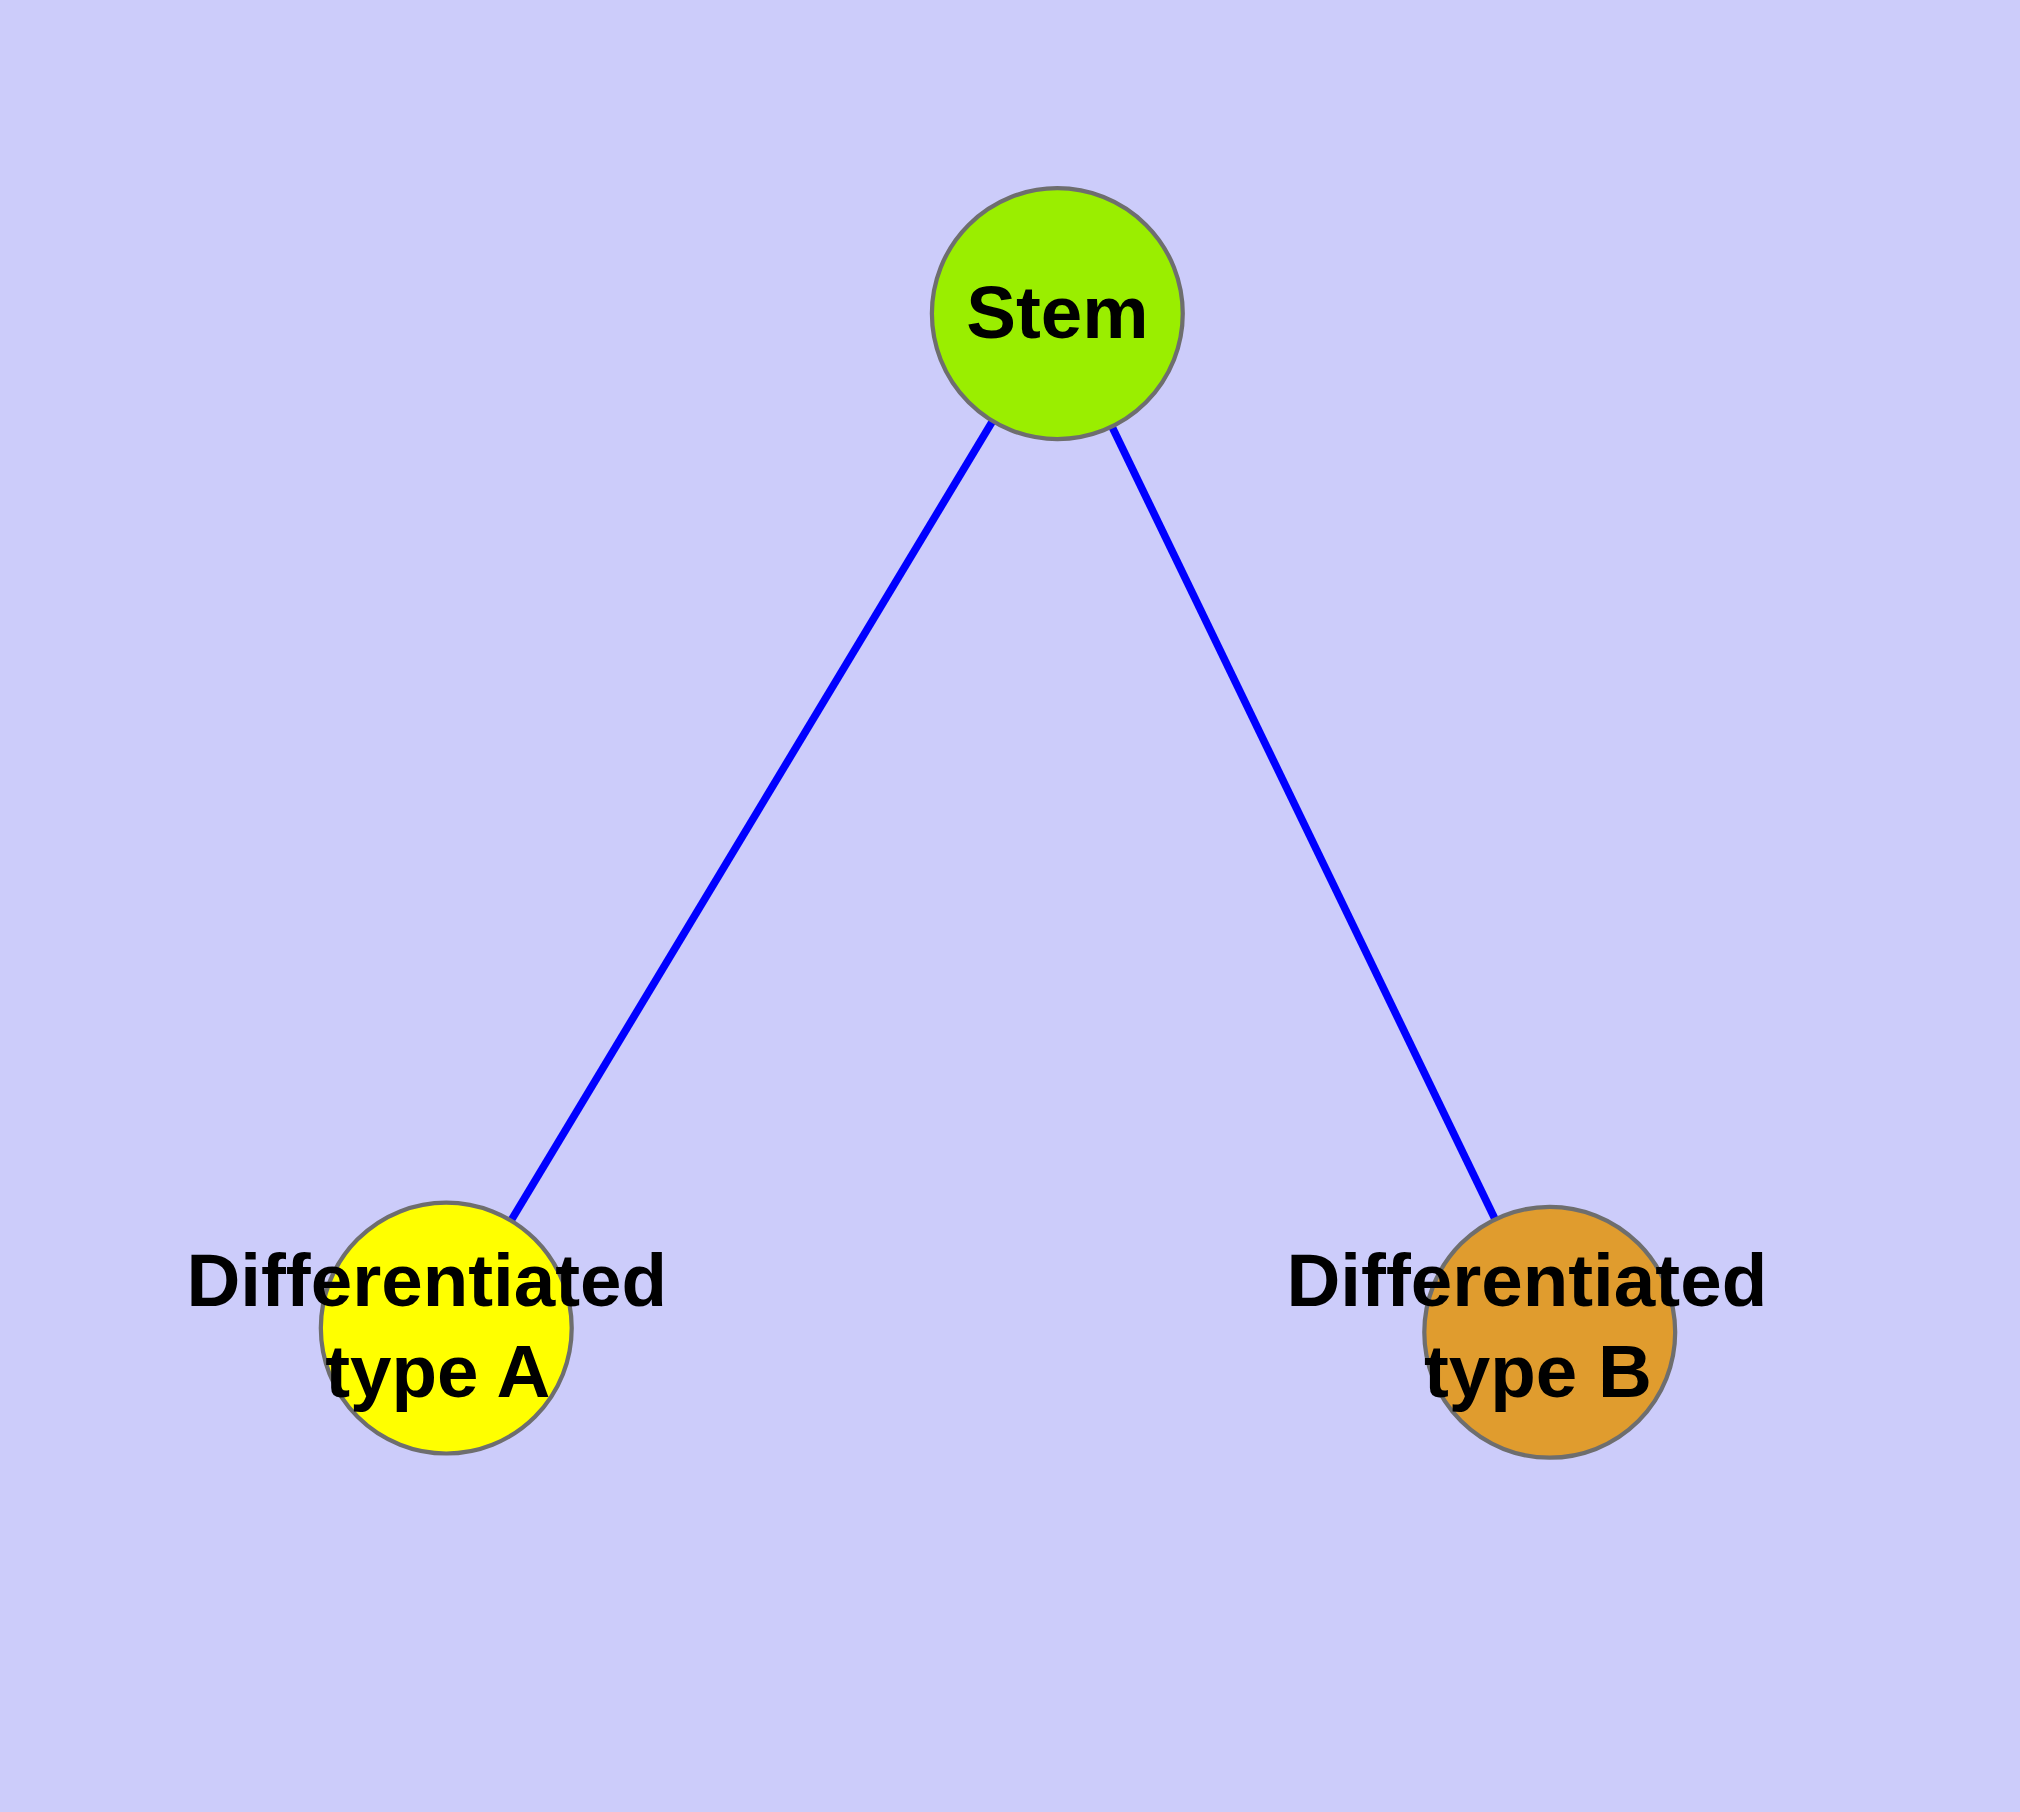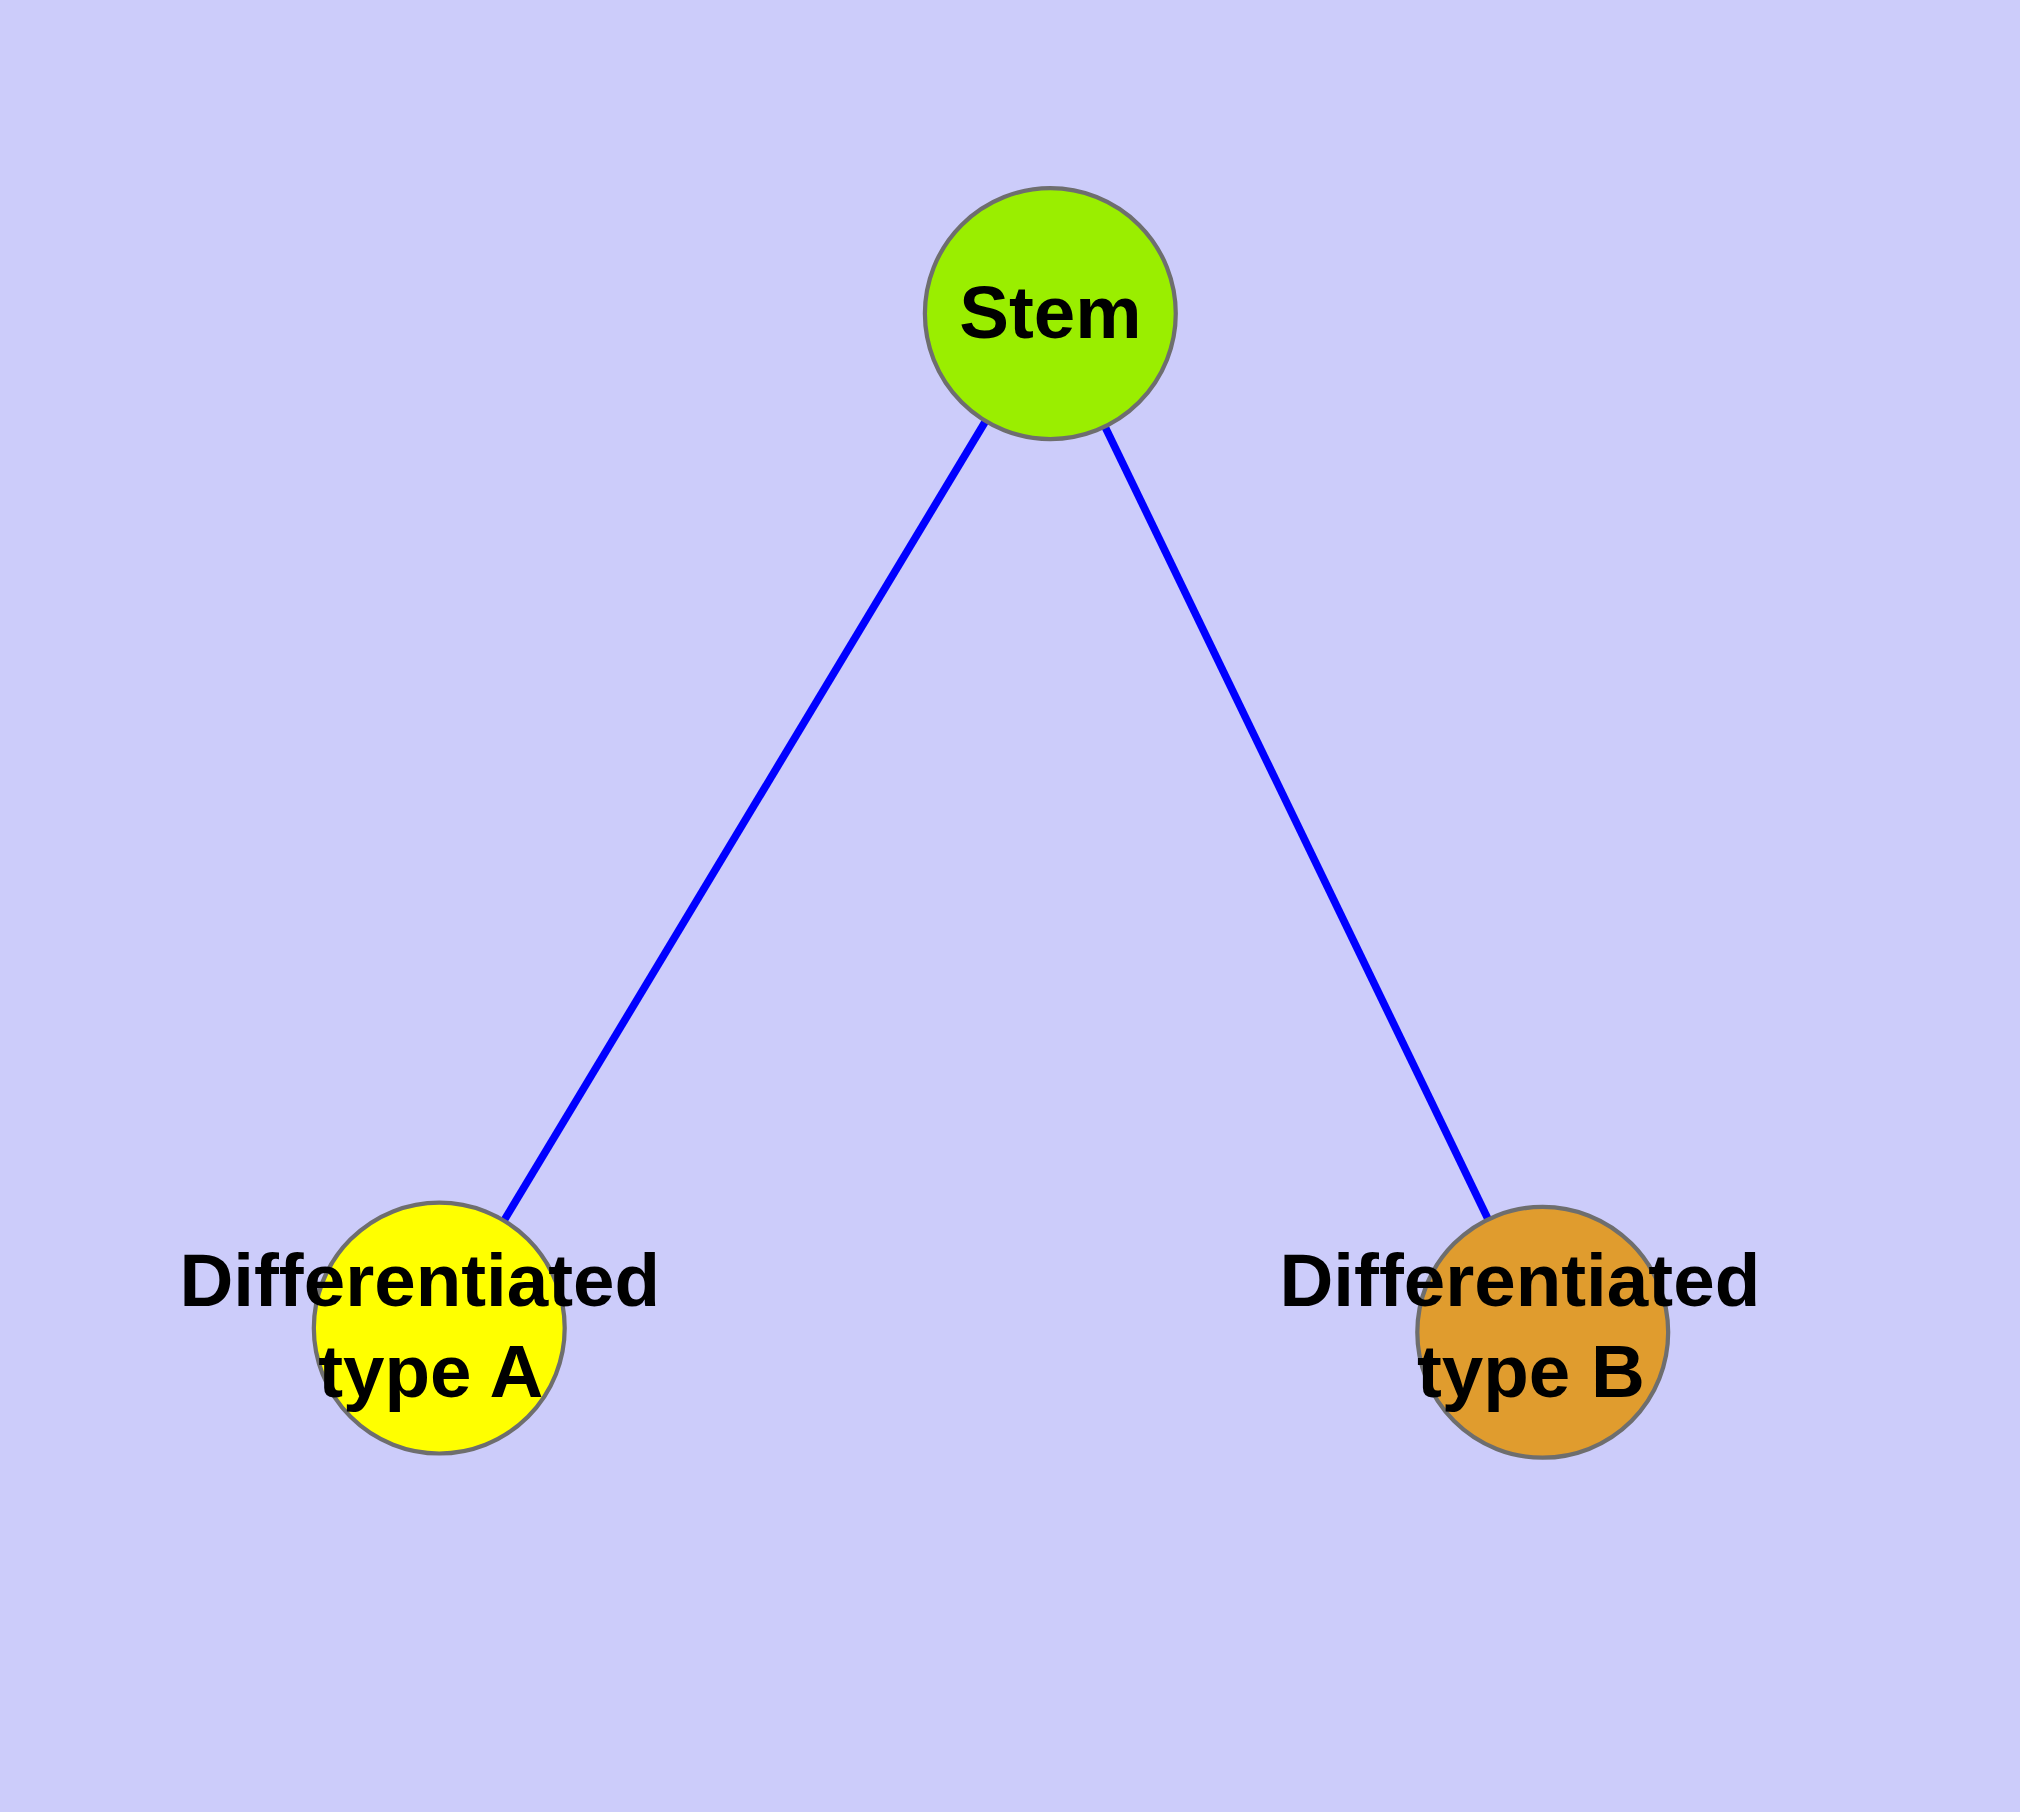--- a/index.html
+++ b/index.html
@@ -12,20 +12,21 @@
     width: 2021px;
     height: 1812px;
     overflow: hidden;
     font-family: "Liberation Sans", sans-serif;
   }
   #graph-canvas {
     position: relative;
     width: 1858px;
     height: 1812px;
     background: #ccccfa;
+    margin-left: 7px;
   }
   #graph-svg {
     position: absolute;
     left: 0;
     top: 0;
     width: 2021px;
     height: 1812px;
     display: block;
   }
   .node-label-text {

